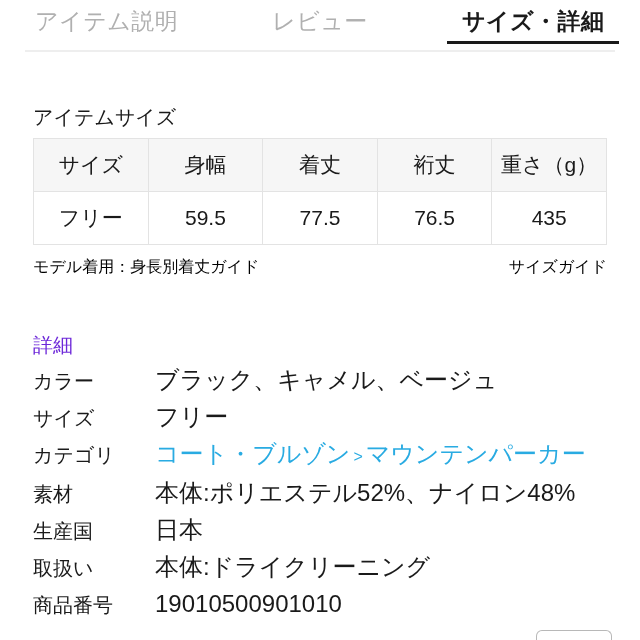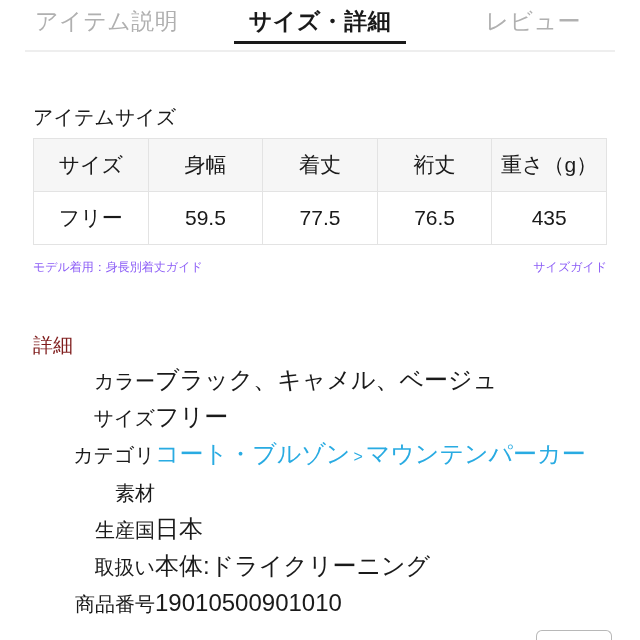--- a/index.html
+++ b/index.html
@@ -108,53 +108,52 @@
   
   .guide-row {
     margin: 9px 0 0 33px;
     width: 574px;
     display: flex;
     justify-content: space-between;
     align-items: baseline;
   }
 
   .link {
-    color: #8b5cf6;
-    font-size: 12px;
+    color: #000000;
+    font-size: 16px;
     line-height: 26px;
     cursor: pointer;
     white-space: nowrap;
   }
 
   
   .details-heading {
     margin: 50px 0 0 33px;
     font-size: 20px;
     line-height: 30px;
-    color: #7f1d1d;
+    color: #6d28d9;
   }
 
   .details-list {
     margin: 2px 0 0 33px;
     width: 580px;
   }
 
   .detail-row {
     display: flex;
     align-items: baseline;
     line-height: 36px;
   }
 
   .detail-label {
     width: 122px;
     flex: 0 0 122px;
     font-size: 20px;
     color: #1a1a1a;
     white-space: nowrap;
-    text-align: right;
   }
 
   .detail-value {
     font-size: 24px;
     color: #1a1a1a;
     white-space: nowrap;
   }
 
   .detail-value.link-value {
     color: #29abe2;
@@ -178,22 +177,22 @@
     border: 1px solid #b8b8b8;
     border-bottom: none;
     border-radius: 6px 6px 0 0;
   }
 </style>
 </head>
 <body>
 
 <div class="tabbar">
   <div class="tab">アイテム説明</div>
+  <div class="tab">レビュー</div>
   <div class="tab active">サイズ・詳細</div>
-  <div class="tab">レビュー</div>
   <div class="tabbar-rule"></div>
 </div>
 
 <div class="section-heading">アイテムサイズ</div>
 
 <div class="size-table-wrap">
   <table class="size-table">
     <thead>
       <tr>
         <th>サイズ</th>
@@ -236,20 +235,21 @@
 
   <div class="detail-row">
     <span class="detail-label">カテゴリ</span>
     <span class="detail-value link-value">コート・ブルゾン</span>
     <span class="detail-value link-value cat-sep">&gt;</span>
     <span class="detail-value link-value">マウンテンパーカー</span>
   </div>
 
   <div class="detail-row">
     <span class="detail-label">素材</span>
+    <span class="detail-value">本体:ポリエステル52%、ナイロン48%</span>
   </div>
 
   <div class="detail-row">
     <span class="detail-label">生産国</span>
     <span class="detail-value">日本</span>
   </div>
 
   <div class="detail-row">
     <span class="detail-label">取扱い</span>
     <span class="detail-value">本体:ドライクリーニング</span>

